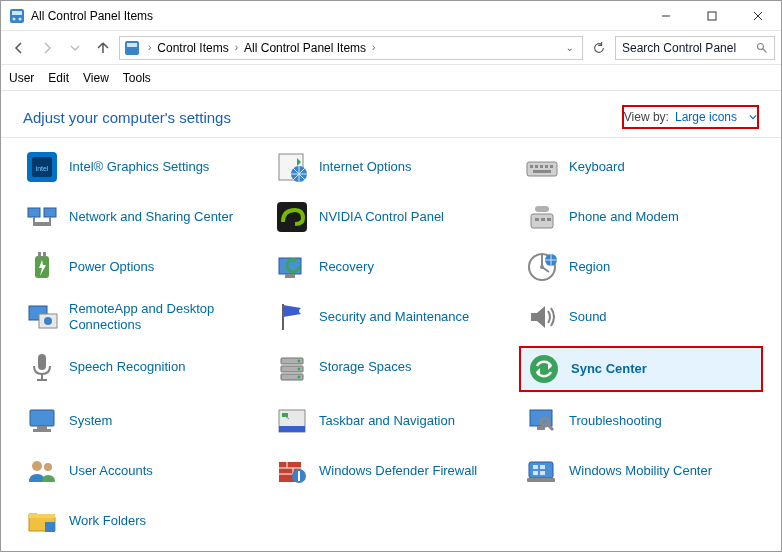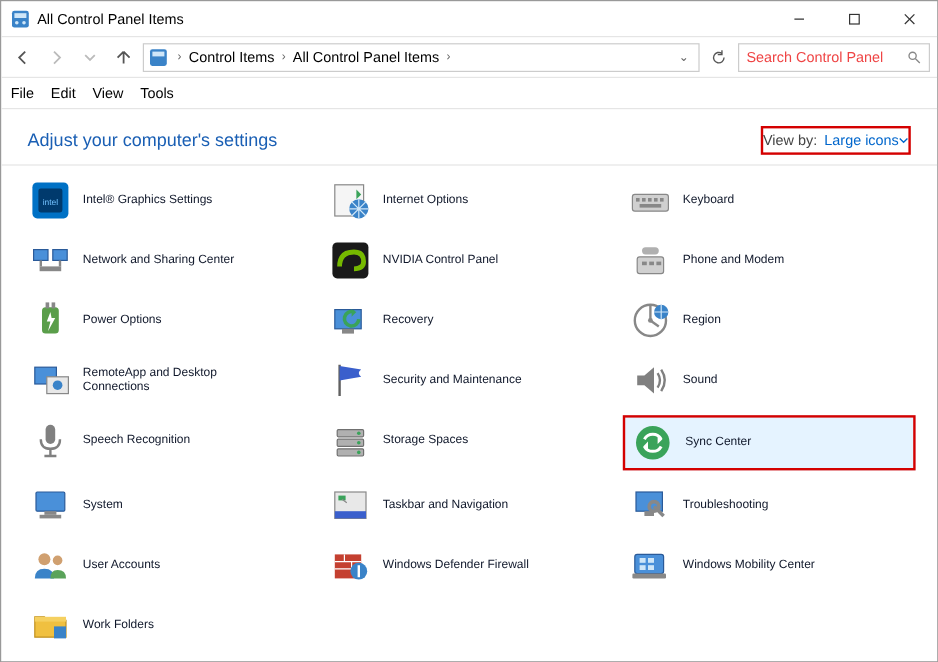--- a/index.html
+++ b/index.html
@@ -12,35 +12,35 @@
   .navbar { height: 34px; display: flex; align-items: center; padding: 0 6px; gap: 4px; border-bottom: 1px solid #e5e5e5; }
   .navbtn { width: 24px; height: 24px; display: flex; align-items: center; justify-content: center; border-radius: 2px; }
   .navbtn.enabled { color: #555; }
   .navbtn.disabled { color: #bbb; }
   .navbtn svg { width: 16px; height: 16px; }
   .breadcrumb { flex: 1; height: 24px; border: 1px solid #ccc; display: flex; align-items: center; padding: 0 4px; background: #fff; font-size: 12px; }
   .breadcrumb .sep { padding: 0 6px; color: #666; font-size: 10px;}
   .breadcrumb .crumb-icon { width: 16px; height: 16px; margin-right: 2px; }
   .breadcrumb .last-sep { margin-left: auto; padding-right:4px; color:#666; font-size:10px;}
   .refreshbtn { width: 24px; height: 24px; display:flex; align-items:center; justify-content:center; border:1px solid transparent; }
-  .searchbox { width: 160px; height: 24px; border: 1px solid #ccc; display: flex; align-items: center; padding: 0 6px; color: #ef4444; font-size: 12px; justify-content: space-between; }
+  .searchbox { width: 160px; height: 24px; border: 1px solid #ccc; display: flex; align-items: center; padding: 0 6px; color: #0f172a; font-size: 12px; justify-content: space-between; }
   .menubar { height: 26px; display: flex; align-items: center; padding: 0 8px; gap: 14px; font-size: 12px; border-bottom: 1px solid #e5e5e5; }
   .menubar span { color: #000; }
   .header-row { display: flex; align-items: center; padding: 14px 22px 8px 22px; }
   .header-title { color: #1a5fb4; font-size: 15px; flex: 1; }
   .viewby-wrap { display: flex; align-items: center; gap: 6px; border: 2px solid #d40000; padding: 3px 0; }
   .viewby-label { color: #444; font-size: 12px; }
-  .viewby-value { color: #0066cc; font-size: 12px; display: flex; align-items: center; gap: 0; }
+  .viewby-value { color: #0066cc; font-size: 12px; display: flex; align-items: center; gap: 12px; }
   .divider { height: 1px; background: #e5e5e5; margin: 0 0 8px 0; }
   .grid { display: grid; grid-template-columns: repeat(3, 1fr); padding: 0 18px; row-gap: 8px; column-gap: 6px; }
   .item { display: flex; align-items: center; height: 42px; padding: 2px 6px; cursor: default; }
   .item.highlighted { border: 2px solid #d40000; background: #e5f3ff; }
-  .item.syncbox { height: 46px; }
+  .item.syncbox { height: 46px; font-weight: bold; }
   .item .icon { width: 34px; height: 34px; margin-right: 10px; flex-shrink: 0; display:flex; align-items:center; justify-content:center; }
-  .item .label { color: #0f172a; font-size: 10px; line-height: 1.2; }
+  .item .label { color: #0369a1; font-size: 13px; line-height: 1.2; }
   .label.twoline { max-width: 170px; }
   .cp-ico { width:16px; height:16px; }
   svg { display:block; }
 </style>
 </head>
 <body>
 
 <div class="titlebar">
   <span class="icon">
     <svg class="cp-ico" viewBox="0 0 16 16">
@@ -117,21 +117,21 @@
     <span>
         <svg width="12" height="12" viewBox="0 0 16 16">
           <circle cx="6" cy="6" r="4" fill="none" stroke="#888" stroke-width="1.5"></circle>
           <line x1="9" y1="9" x2="14" y2="14" stroke="#888" stroke-width="1.5"></line>
         </svg>
       </span>
   </div>
 </div>
 
 <div class="menubar">
-  <span>File</span>
+  <span>User</span>
   <span>Edit</span>
   <span>View</span>
   <span>Tools</span>
 </div>
 
 <div class="header-row">
   <div class="header-title">Adjust your computer's settings</div>
   <div class="viewby-wrap">
     <span class="viewby-label">View by:</span>
     <span class="viewby-value">

